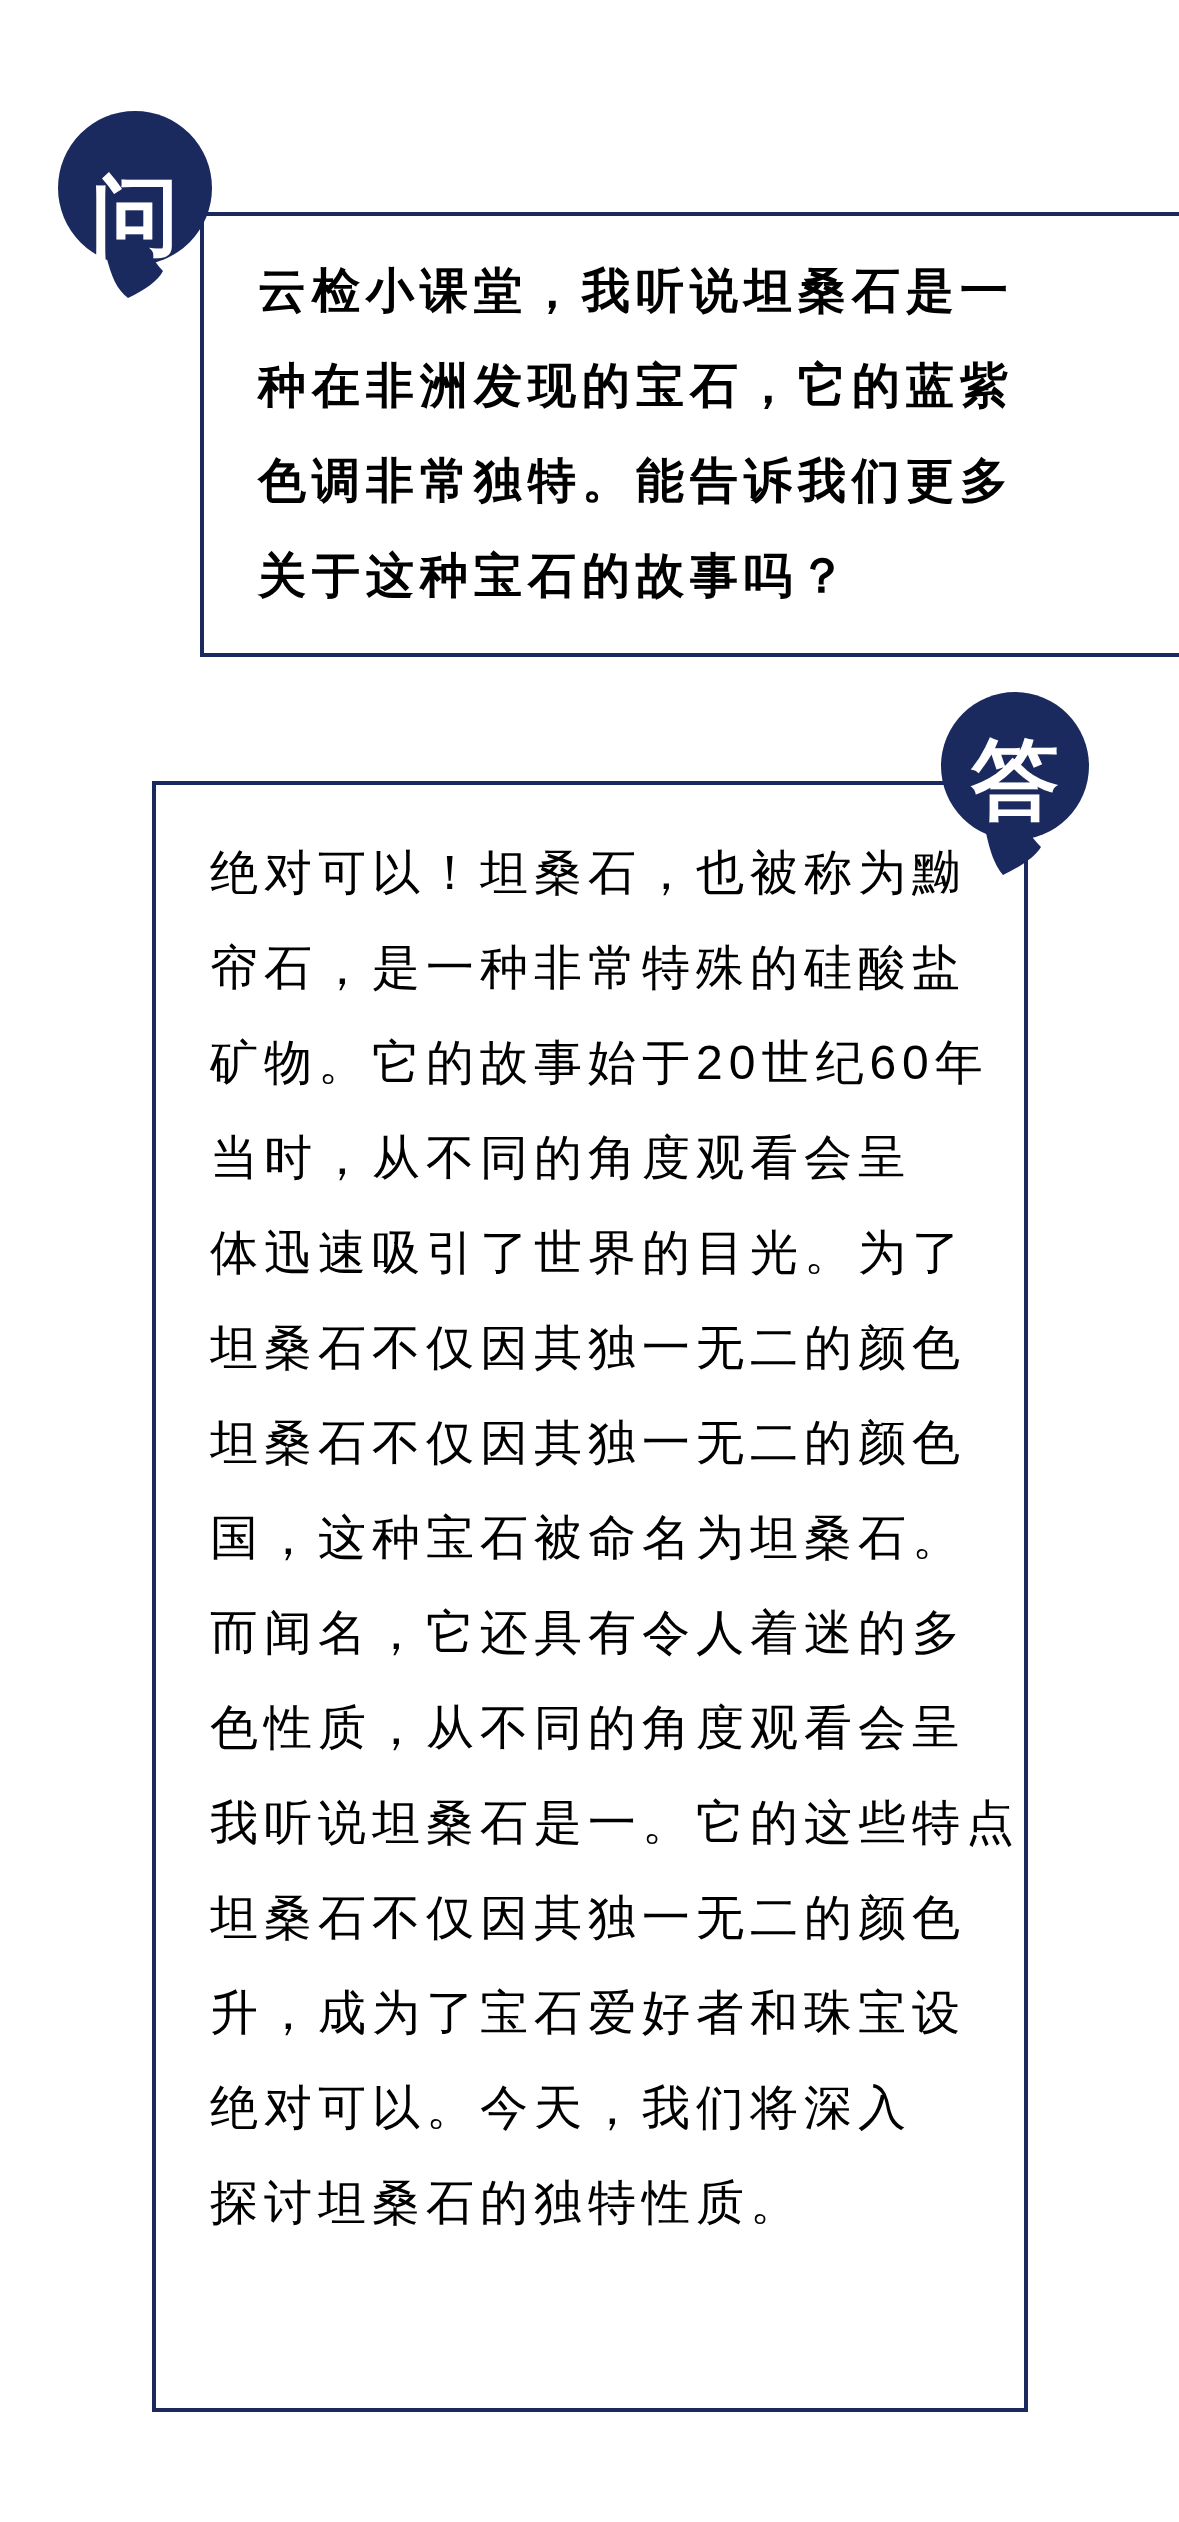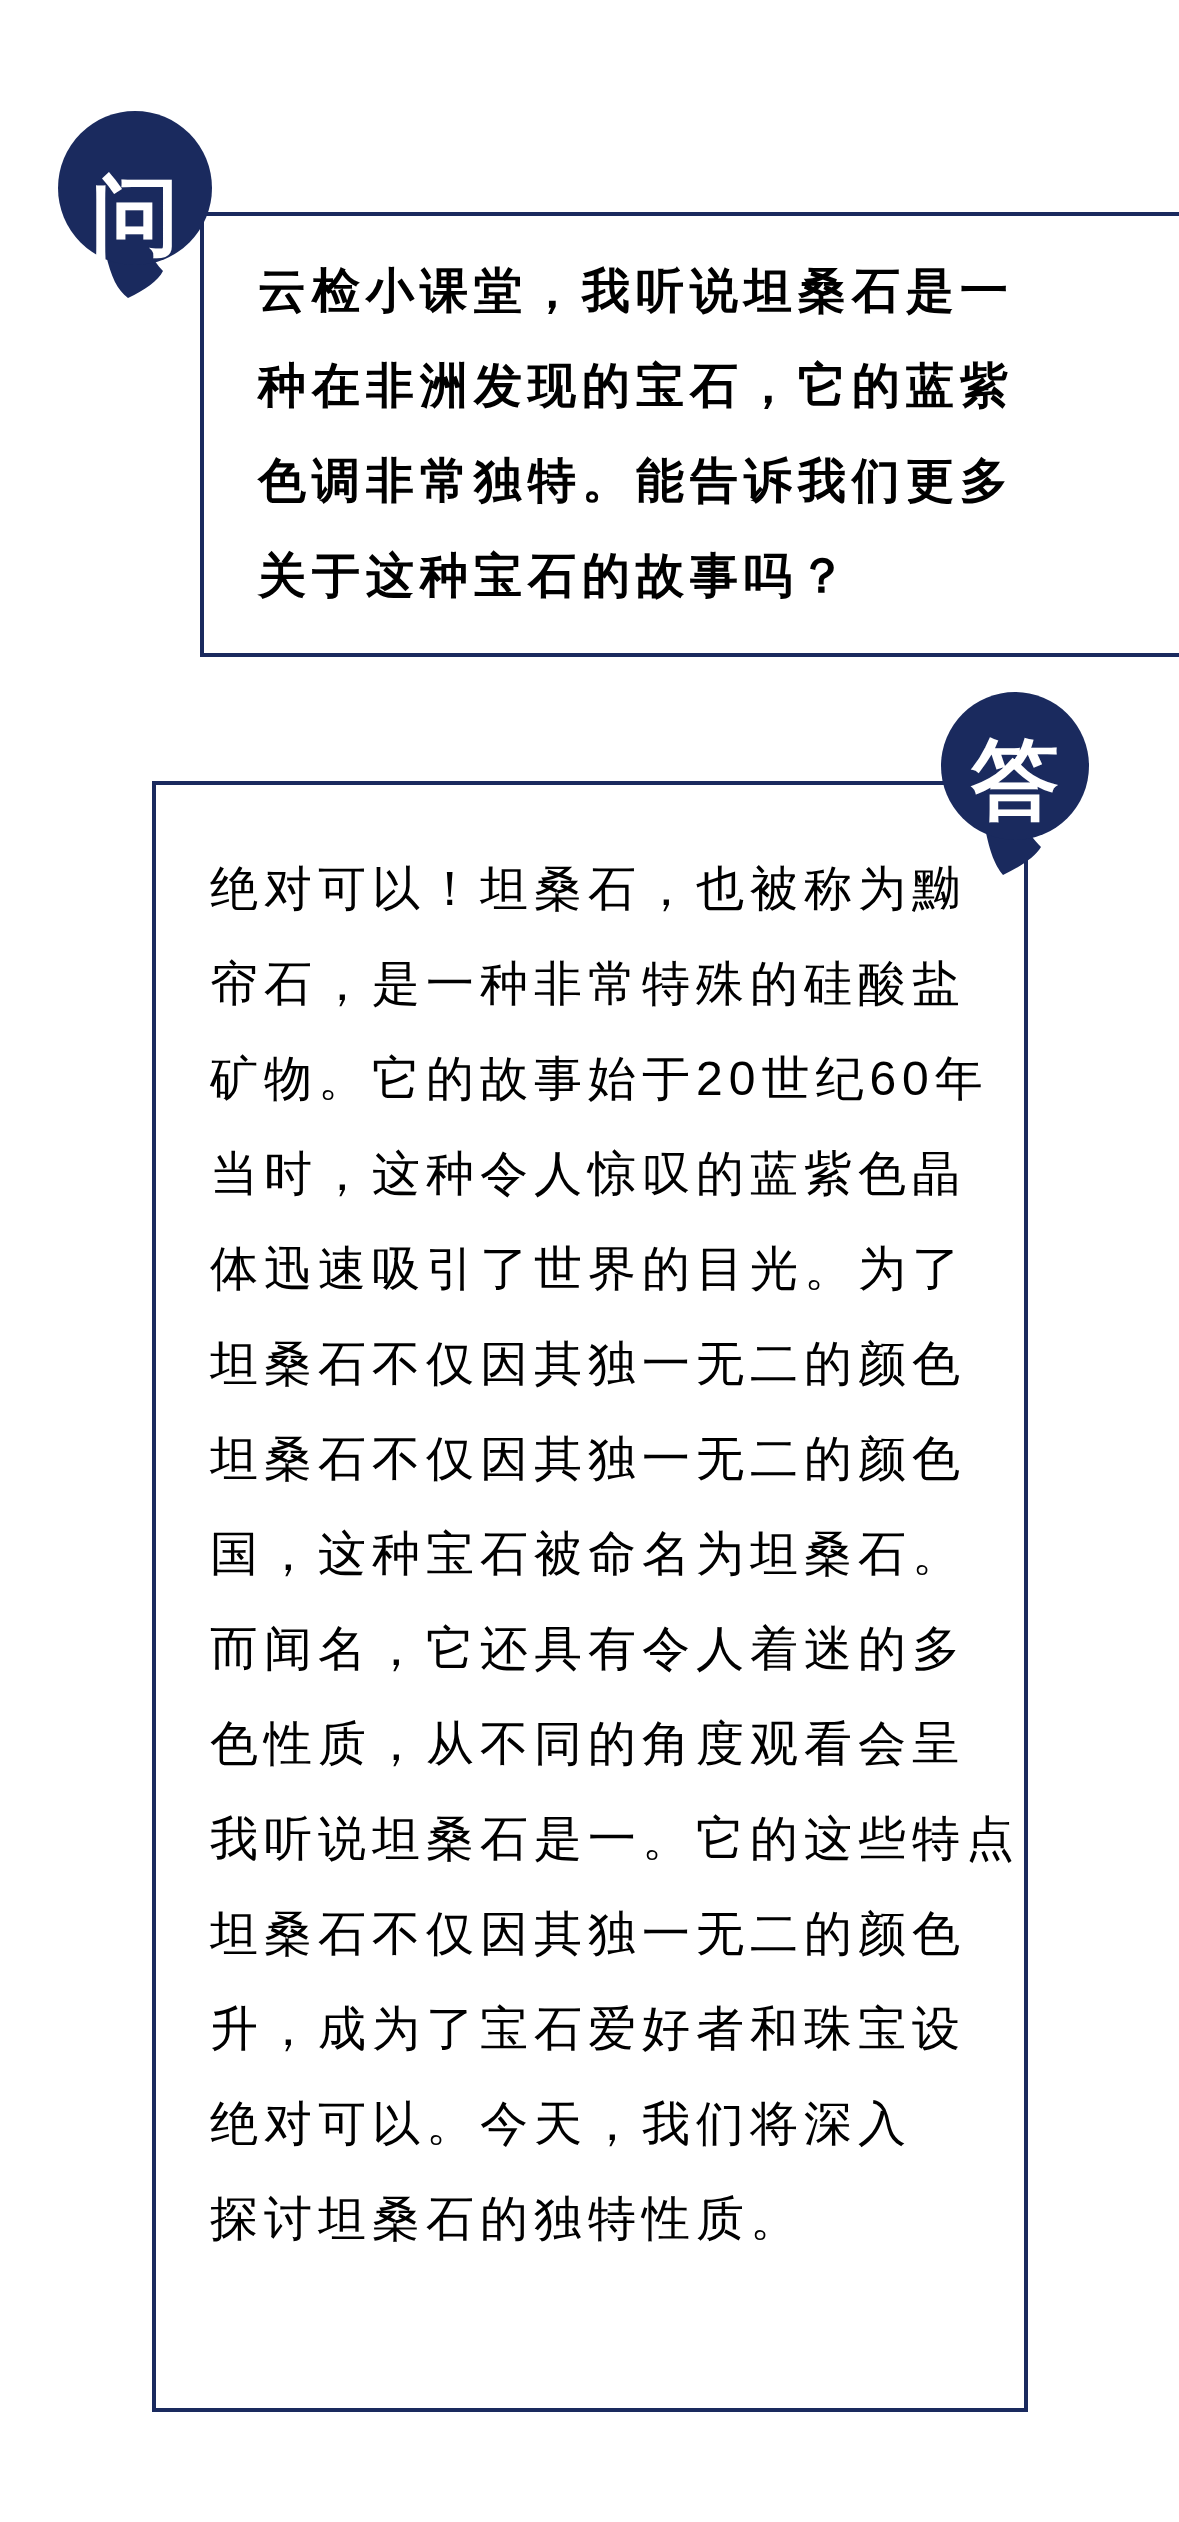--- a/index.html
+++ b/index.html
@@ -27,21 +27,21 @@
     width: 1058px;
     height: 445px;
     padding: 27px 54px 0 54px;
     margin-left: 48px;
   }
   .answer-box {
     left: 152px;
     top: 781px;
     width: 876px;
     height: 1631px;
-    padding: 56px 54px 0 54px;
+    padding: 40px 54px 0 54px;
   }
   .text-line {
     font-size: 48px;
     line-height: 95px;
     color: #000000;
     letter-spacing: 6px;
     white-space: nowrap;
   }
   .question-box .text-line {
     font-weight: bold;
@@ -92,21 +92,21 @@
     <div class="text-line">云检小课堂，我听说坦桑石是一</div>
     <div class="text-line">种在非洲发现的宝石，它的蓝紫</div>
     <div class="text-line">色调非常独特。能告诉我们更多</div>
     <div class="text-line">关于这种宝石的故事吗？</div>
   </div>
 
   <div class="qa-box answer-box">
     <div class="text-line">绝对可以！坦桑石，也被称为黝</div>
     <div class="text-line">帘石，是一种非常特殊的硅酸盐</div>
     <div class="text-line">矿物。它的故事始于20世纪60年</div>
-    <div class="text-line">当时，这种令人惊叹的蓝紫色晶</div>
+    <div class="text-line">当时，从不同的角度观看会呈</div>
     <div class="text-line">体迅速吸引了世界的目光。为了</div>
     <div class="text-line">坦桑石不仅因其独一无二的颜色</div>
     <div class="text-line">坦桑石不仅因其独一无二的颜色</div>
     <div class="text-line">国，这种宝石被命名为坦桑石。</div>
     <div class="text-line">而闻名，它还具有令人着迷的多</div>
     <div class="text-line">色性质，从不同的角度观看会呈</div>
     <div class="text-line">我听说坦桑石是一。它的这些特点</div>
     <div class="text-line">坦桑石不仅因其独一无二的颜色</div>
     <div class="text-line">升，成为了宝石爱好者和珠宝设</div>
     <div class="text-line">绝对可以。今天，我们将深入</div>

